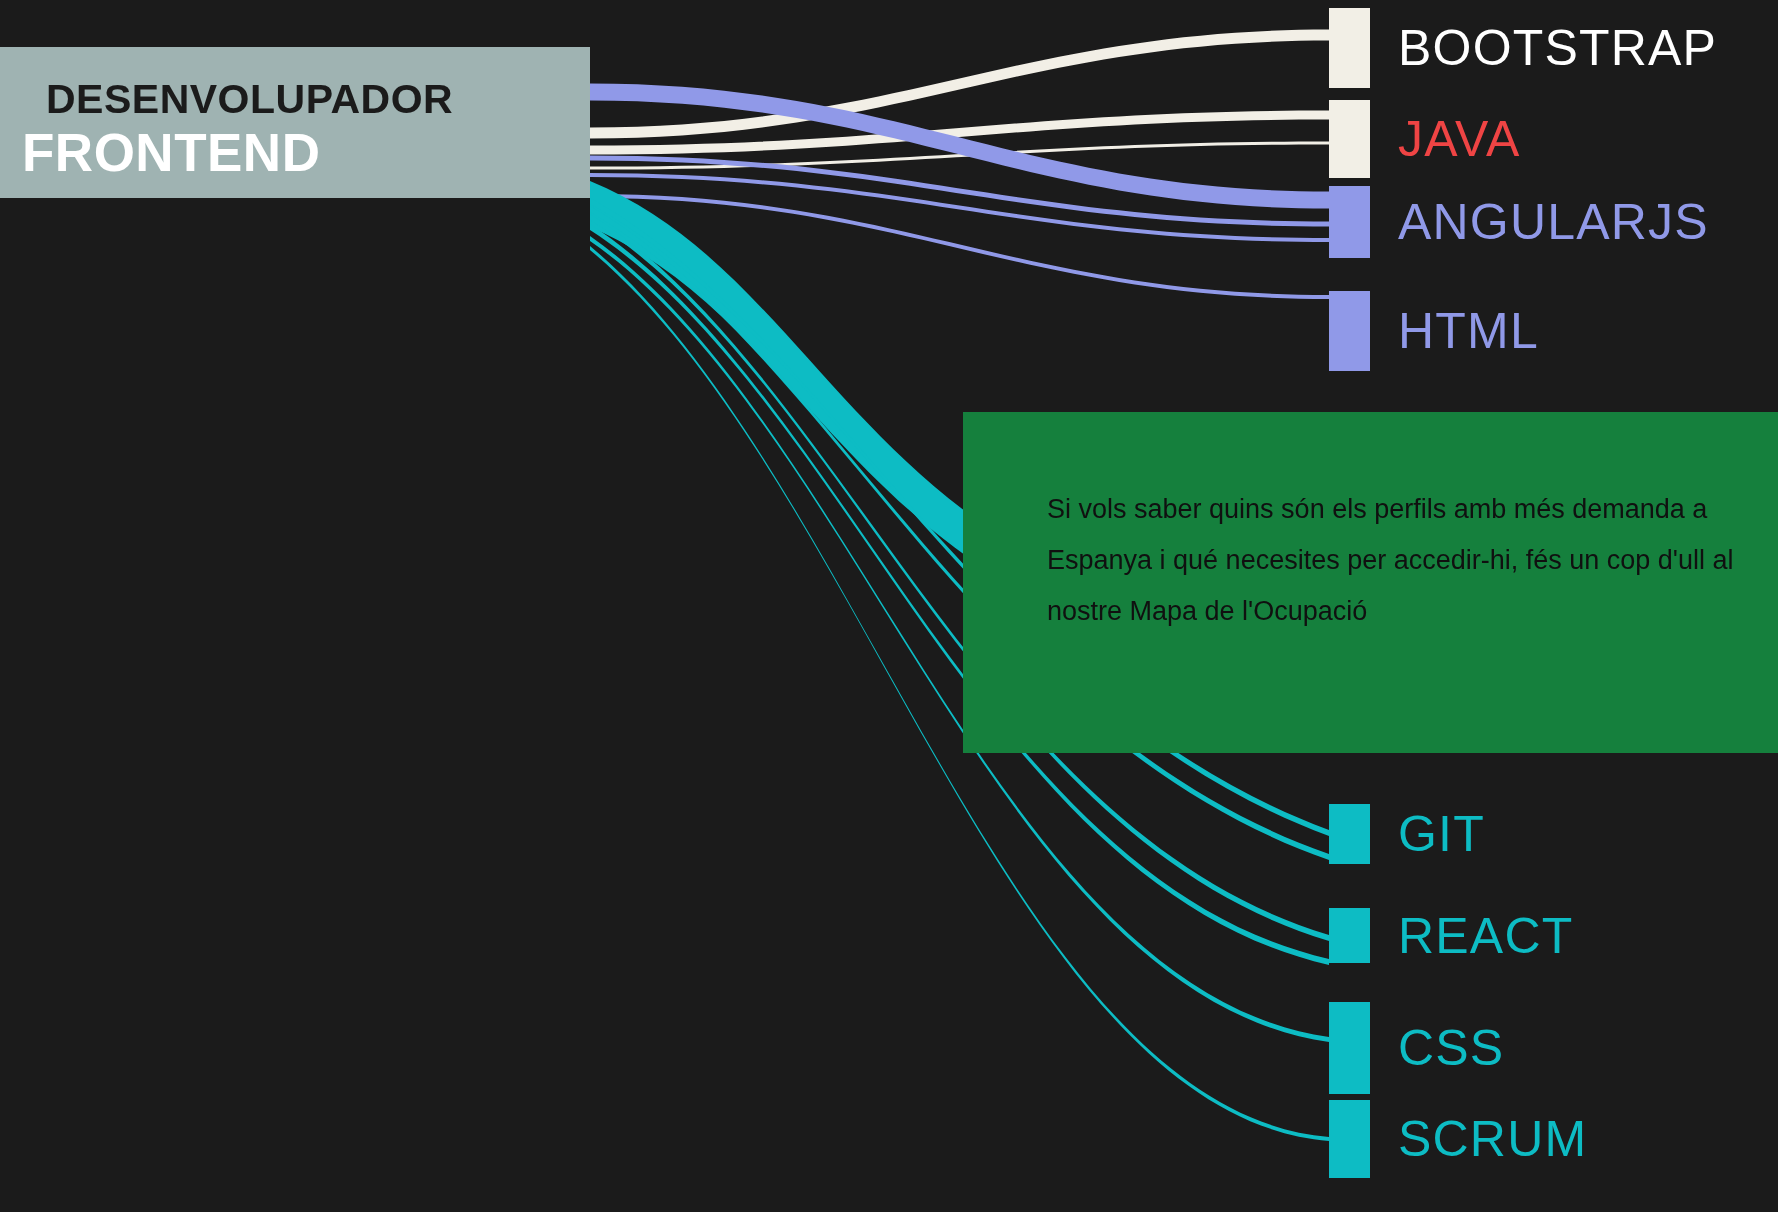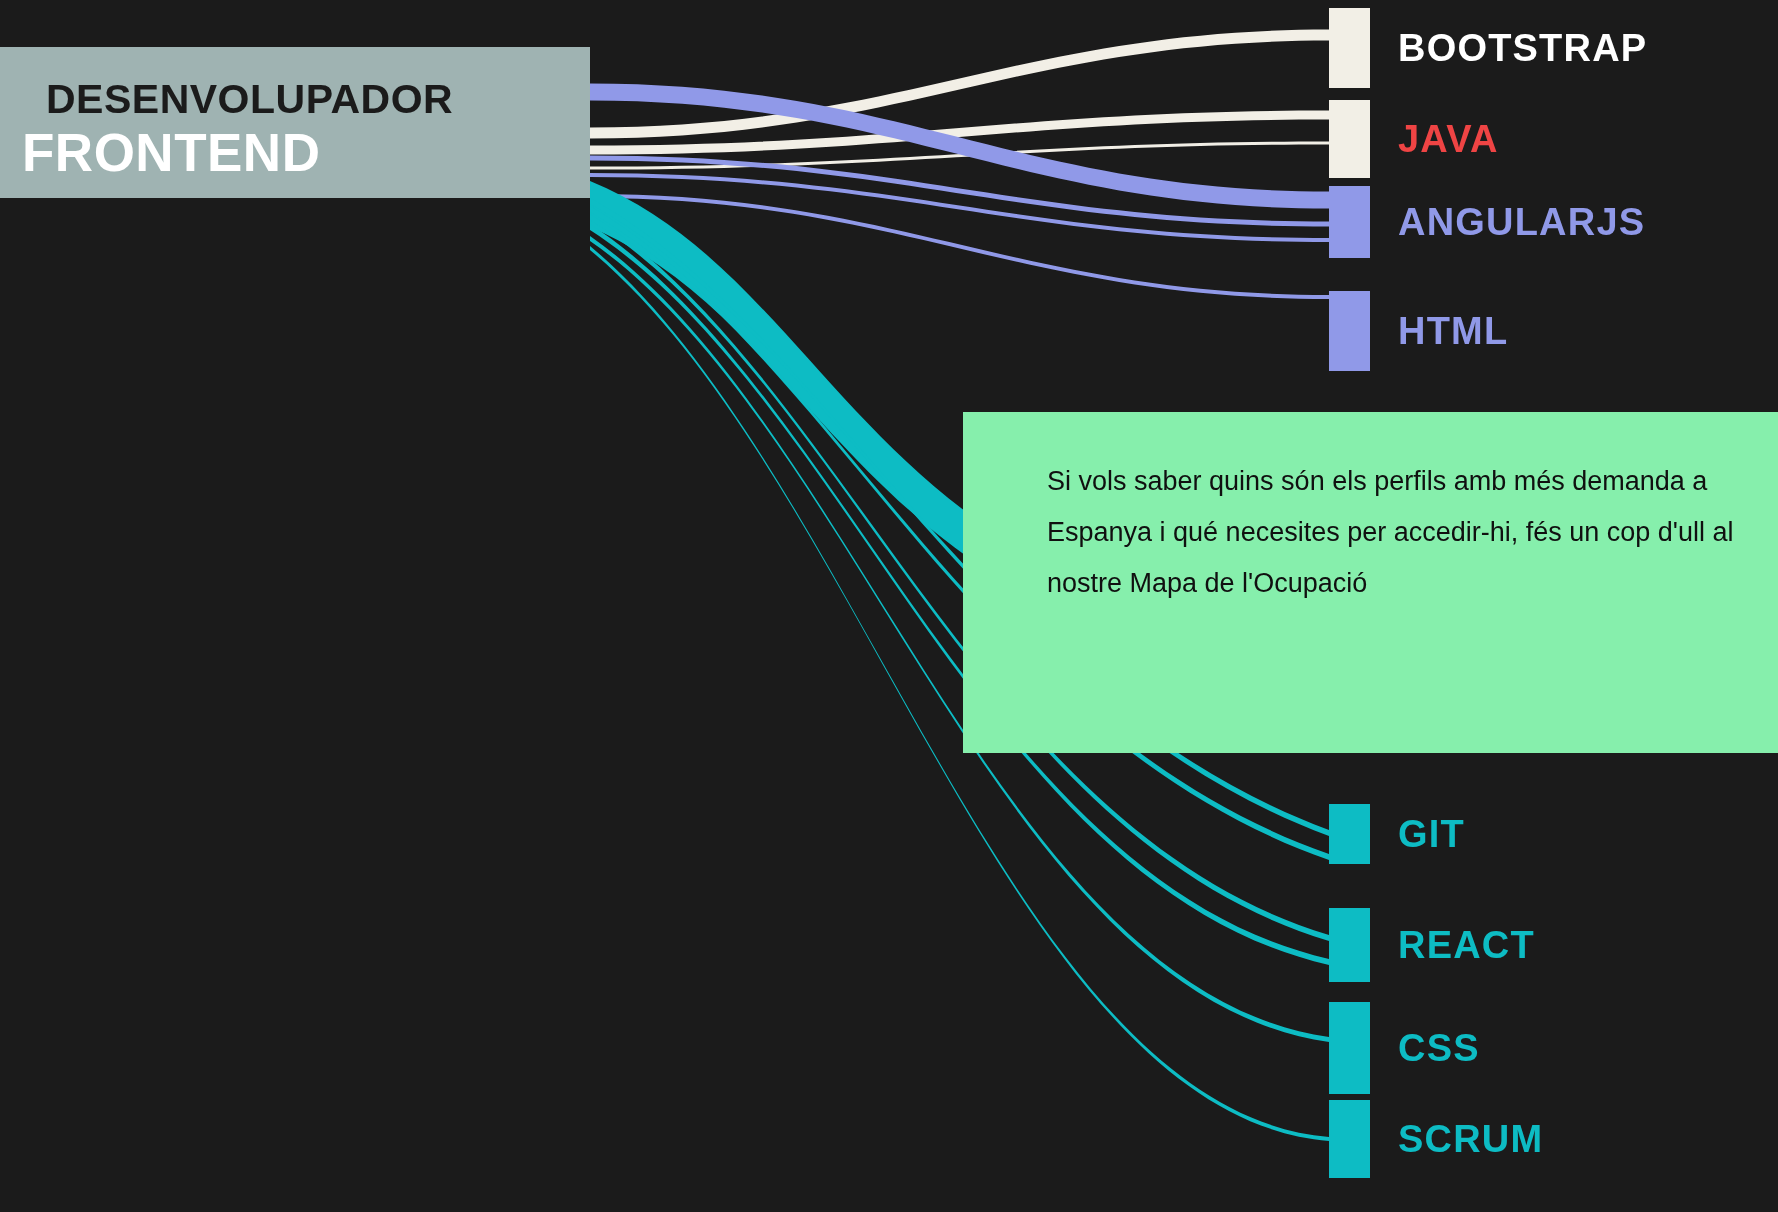--- a/index.html
+++ b/index.html
@@ -64,35 +64,35 @@
     top: 0;
     width: 41px;
     height: 100%;
   }
   .node-label {
     position: absolute;
     left: 69px;
     top: 50%;
     transform: translateY(-50%);
     white-space: nowrap;
-    font-size: 38px;
-    font-weight: 700;
+    font-size: 50px;
+    font-weight: 400;
     letter-spacing: 1.2px;
   }
 
   
   .callout {
     position: absolute;
     left: 963px;
     top: 412px;
     width: 815px;
     height: 341px;
-    background: #86efac;
+    background: #15803d;
     box-sizing: border-box;
-    padding: 44px 40px 0 84px;
+    padding: 72px 40px 0 84px;
   }
   .callout p {
     margin: 0;
     font-size: 27px;
     line-height: 1.88;
     color: #101010;
     font-weight: 400;
   }
 </style>
 </head>
@@ -136,21 +136,21 @@
         <div class="node-label" style="color: rgb(144, 153, 232);">ANGULARJS</div>
       </div>
       <div class="node" style="top: 268px; height: 80px; margin-top: 23px;">
         <div class="node-bar" style="background: rgb(144, 153, 232);"></div>
         <div class="node-label" style="color: rgb(144, 153, 232);">HTML</div>
       </div>
       <div class="node" style="top: 804px; height: 60px;">
         <div class="node-bar" style="background: rgb(13, 188, 196);"></div>
         <div class="node-label" style="color: rgb(13, 188, 196);">GIT</div>
       </div>
-      <div class="node" style="top: 908px; height: 74px;">
+      <div class="node" style="top: 908px; height: 55px;">
         <div class="node-bar" style="background: rgb(13, 188, 196);"></div>
         <div class="node-label" style="color: rgb(13, 188, 196);">REACT</div>
       </div>
       <div class="node" style="top: 1002px; height: 92px;">
         <div class="node-bar" style="background: rgb(13, 188, 196);"></div>
         <div class="node-label" style="color: rgb(13, 188, 196);">CSS</div>
       </div>
       <div class="node" style="top: 1100px; height: 78px; border-radius: 8px;">
         <div class="node-bar" style="background: rgb(13, 188, 196);"></div>
         <div class="node-label" style="color: rgb(13, 188, 196);">SCRUM</div>

